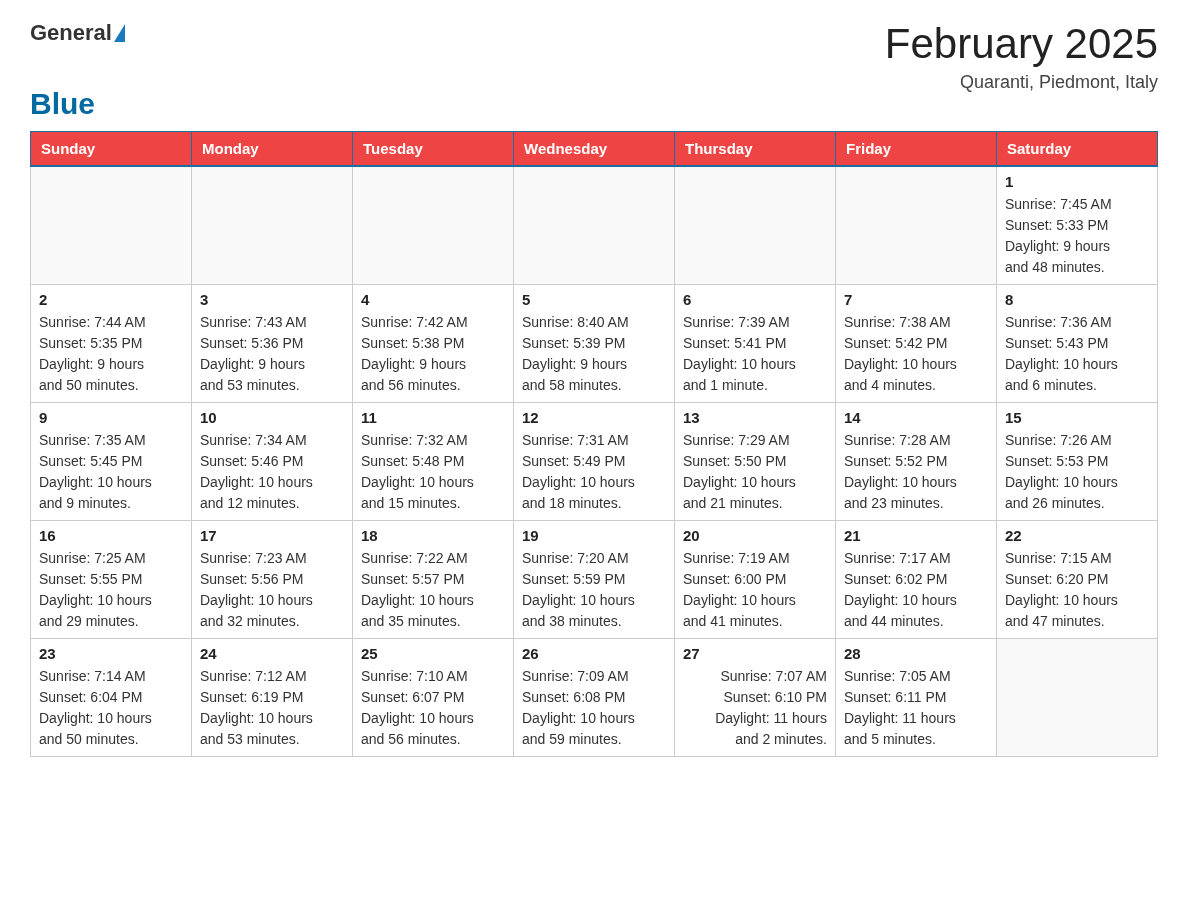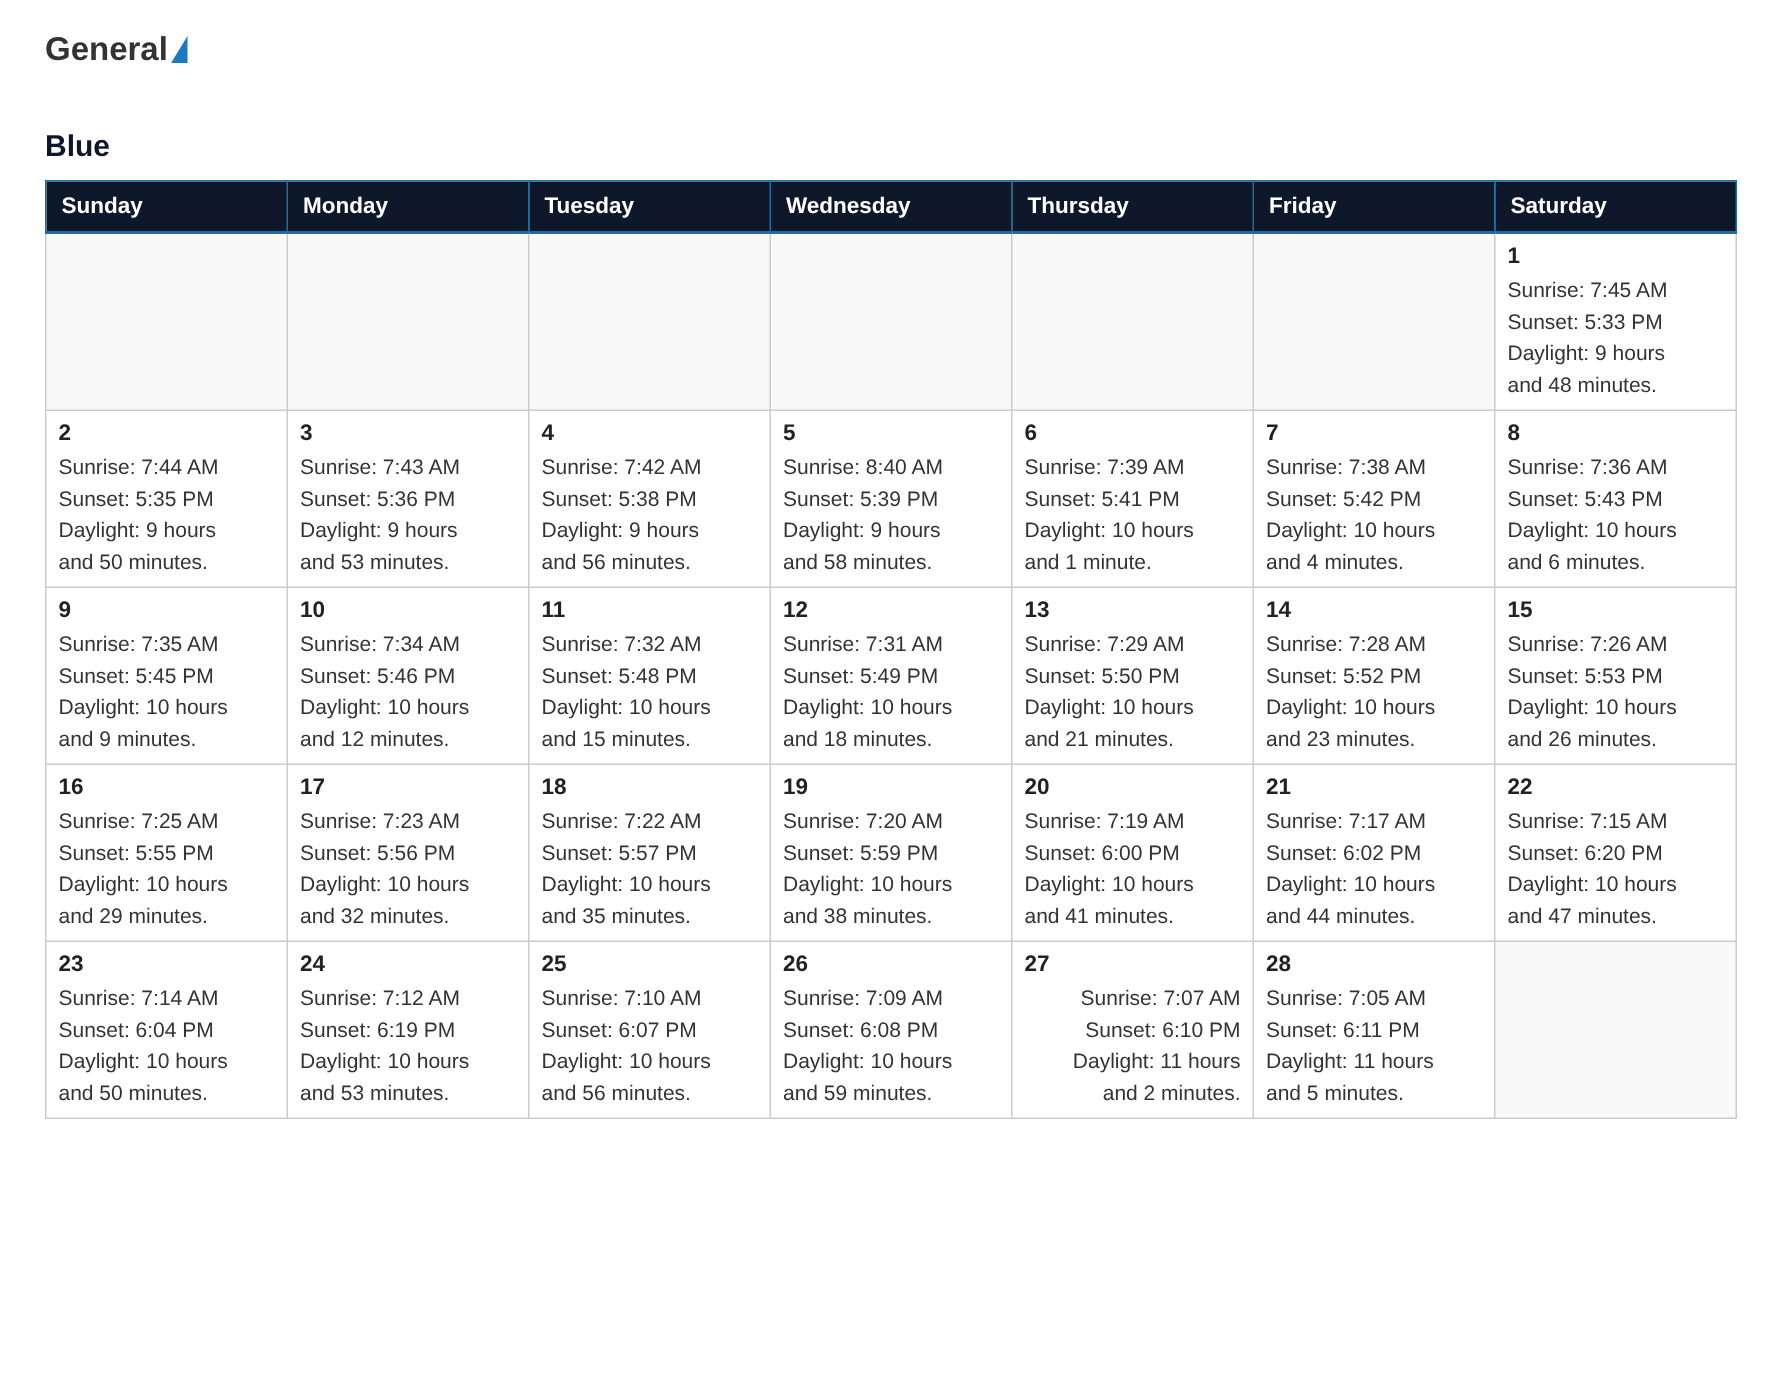--- a/index.html
+++ b/index.html
@@ -24,23 +24,23 @@
     .logo-triangle {
       width: 0;
       height: 0;
       border-left: 11px solid transparent;
       border-bottom: 18px solid #1a7abf;
       display: inline-block;
       margin-left: 2px;
       vertical-align: middle;
     }
     .logo-blue {
-      font-size: 20px;
+      font-size: 30px;
       font-weight: bold;
-      color: #0f172a;
+      color: #0369a1;
       display: block;
       margin-top: -2px;
     }
     .logo-wrapper {
       display: flex;
       flex-direction: column;
       gap: 43px;
     }
     .logo-top-row {
       display: flex;
@@ -58,21 +58,21 @@
       font-size: 18px;
       color: #444;
       margin-top: 4px;
     }
     .calendar {
       width: 100%;
       border-collapse: collapse;
       margin-top: 10px;
     }
     .calendar thead tr th {
-      background-color: #0f172a;
+      background-color: #ef4444;
       color: #fff;
       font-size: 15px;
       font-weight: bold;
       padding: 8px 10px;
       border: 1px solid #1a6fa0;
       text-align: left;
     }
     .calendar tbody tr td {
       vertical-align: top;
       border: 1px solid #ccc;
@@ -106,20 +106,24 @@
 </head>
 <body>
 
 <div class="header">
   <div class="logo-wrapper">
     <div class="logo-top-row">
       <span class="logo-text-general">General</span>
       <span class="logo-triangle"></span>
     </div>
     <span class="logo-blue">Blue</span>
+  </div>
+  <div class="title-section">
+    <div class="month-title">February 2025</div>
+    <div class="subtitle">Quaranti, Piedmont, Italy</div>
   </div>
 </div>
 
 <table class="calendar">
   <thead>
     <tr>
       <th>Sunday</th>
       <th>Monday</th>
       <th>Tuesday</th>
       <th>Wednesday</th>

